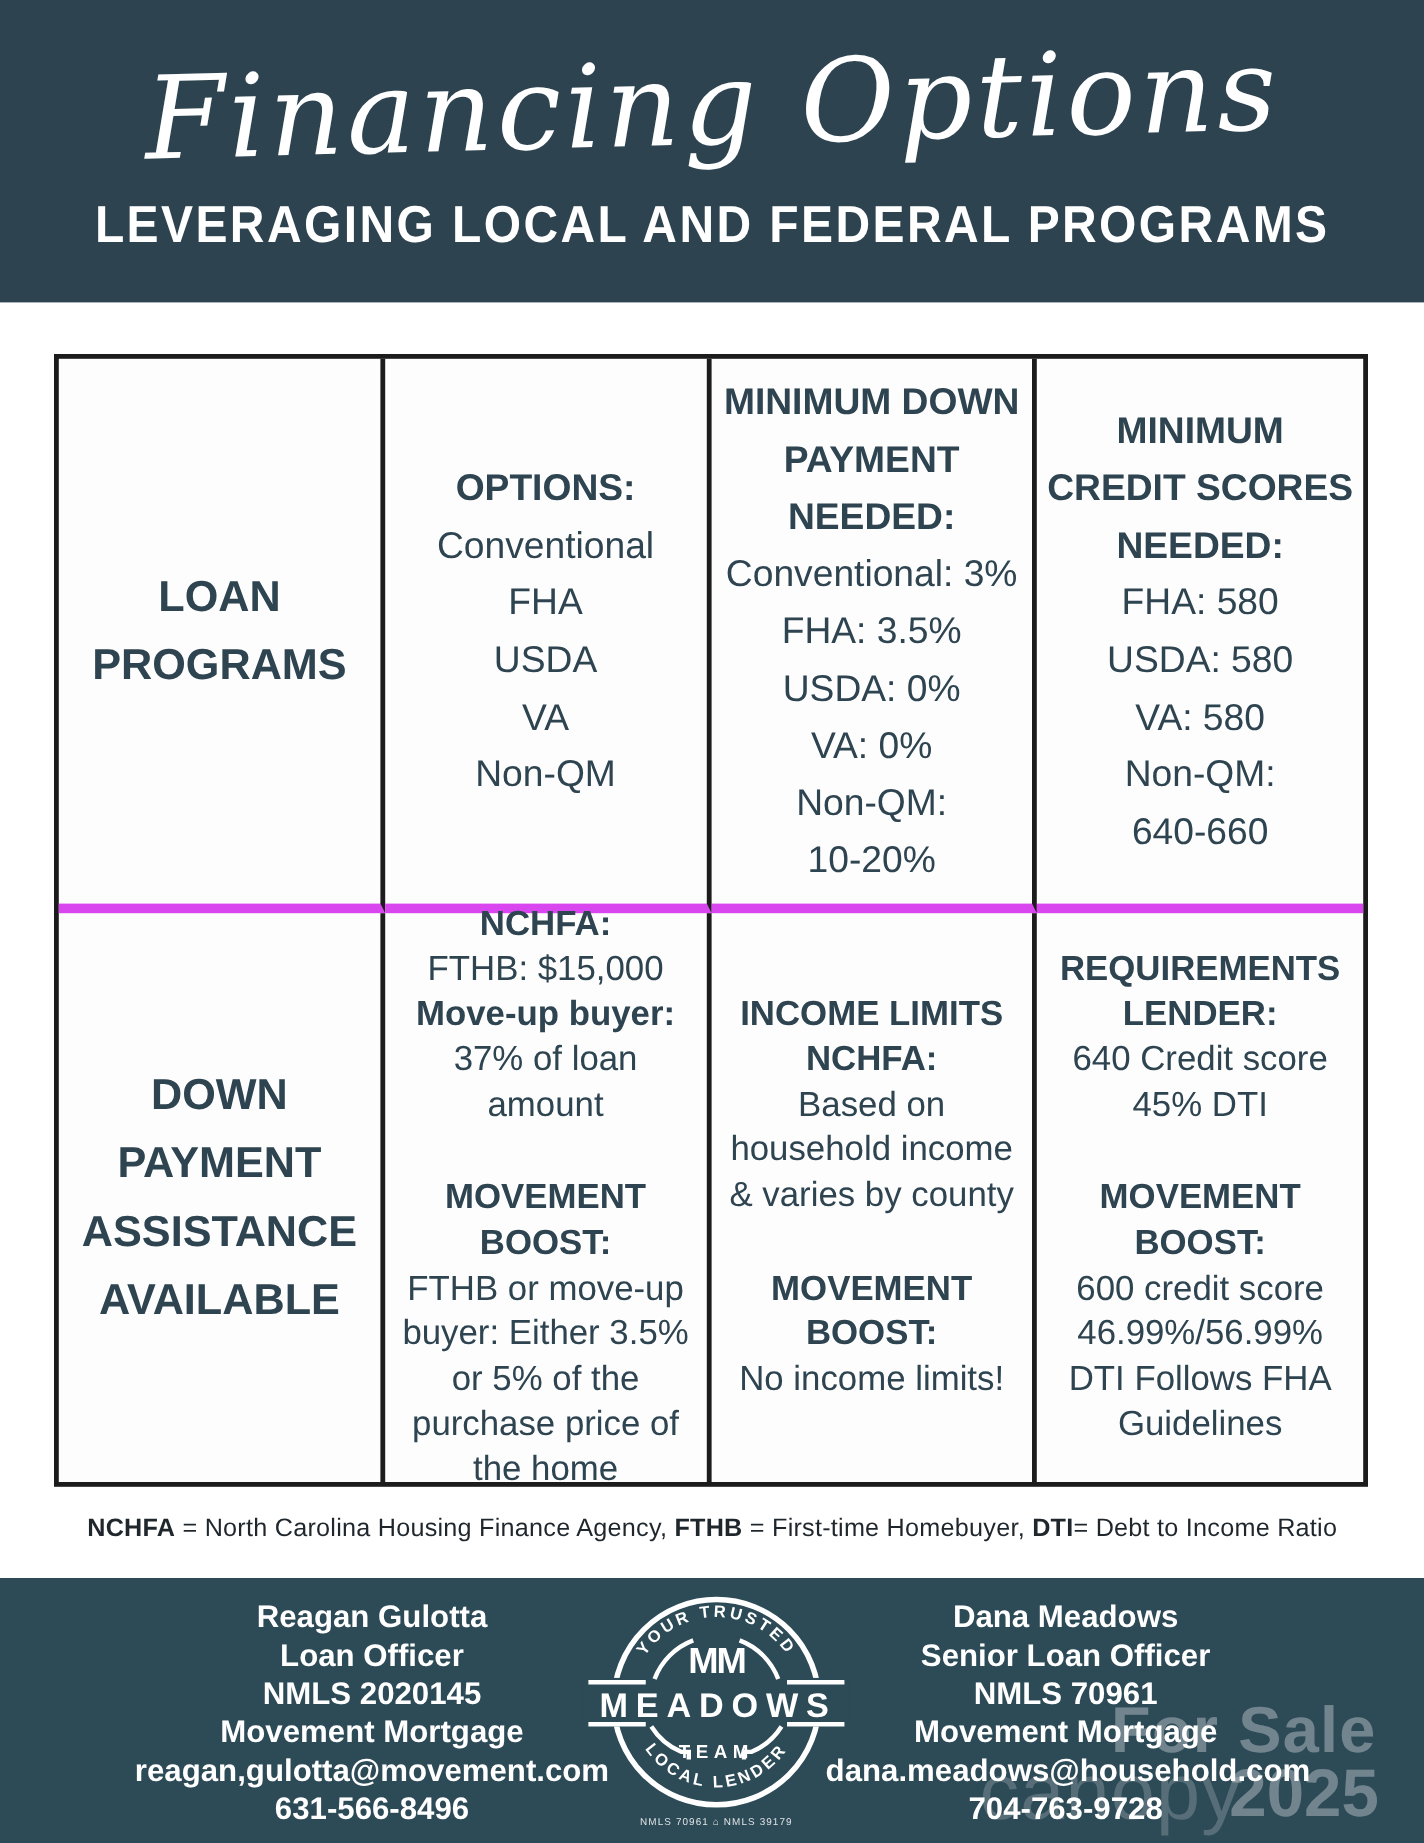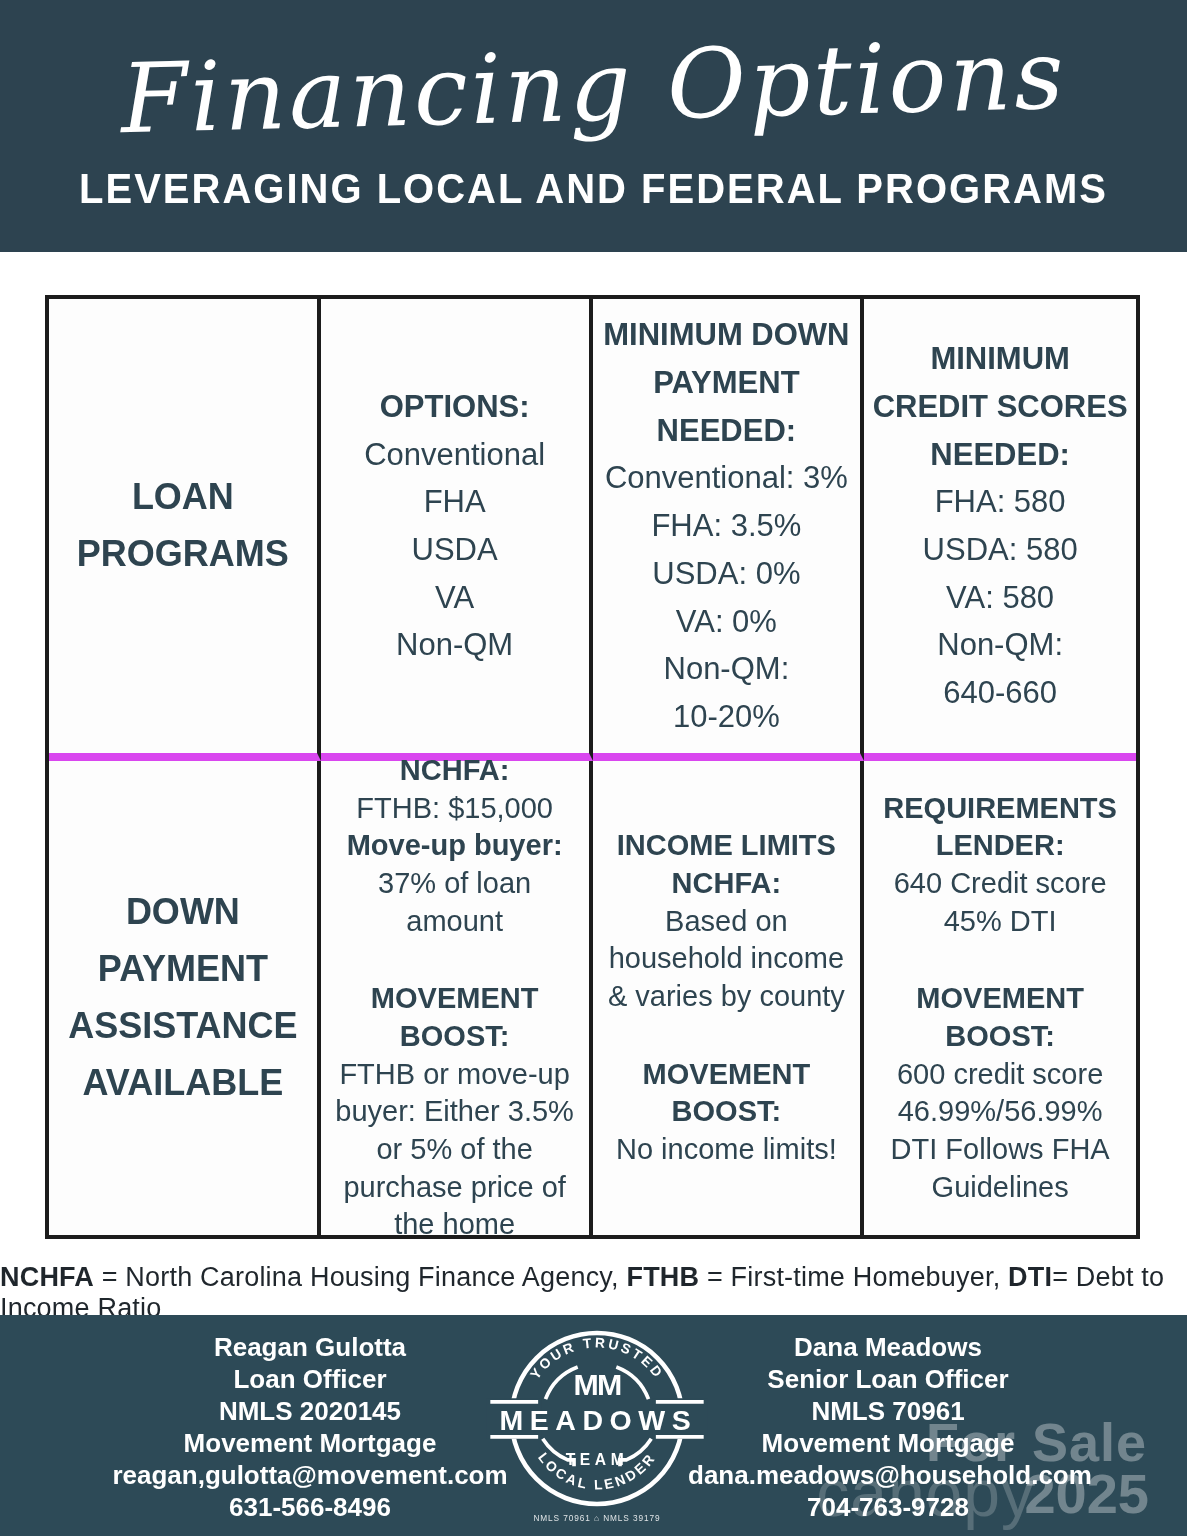--- a/index.html
+++ b/index.html
@@ -37,22 +37,22 @@
   .cell.lastcol{border-right:none;}
   .cell.lastrow{border-bottom:none;}
   .rowlabel{font-weight:bold; font-size:36px; line-height:1.58; max-width:250px;}
   .r1{font-size:31px; line-height:1.54;}
   .r2{font-size:29px; line-height:1.3;}
   .h{font-weight:bold;}
   .gap{height:40px; flex:none;}
   .cellline{max-width:256px;}
   
   .footnote{
-    position:absolute; top:1262px; left:0; width:100%; text-align:left;
-    font-size:27px; color:#1f262c; letter-spacing:0.2px;
+    position:absolute; top:1262px; left:0; width:100%; text-align:center;
+    font-size:21px; color:#1f262c; letter-spacing:0.2px;
   }
   .footnote b{font-weight:bold;}
   
   .footer{
     position:absolute; top:1315px; left:0; width:100%; height:221px;
     background:#2d4a57; color:#ffffff;
   }
   .contact{
     position:absolute; top:16px; width:400px; text-align:center;
     font-size:26px; font-weight:bold; line-height:32px; z-index:2;

